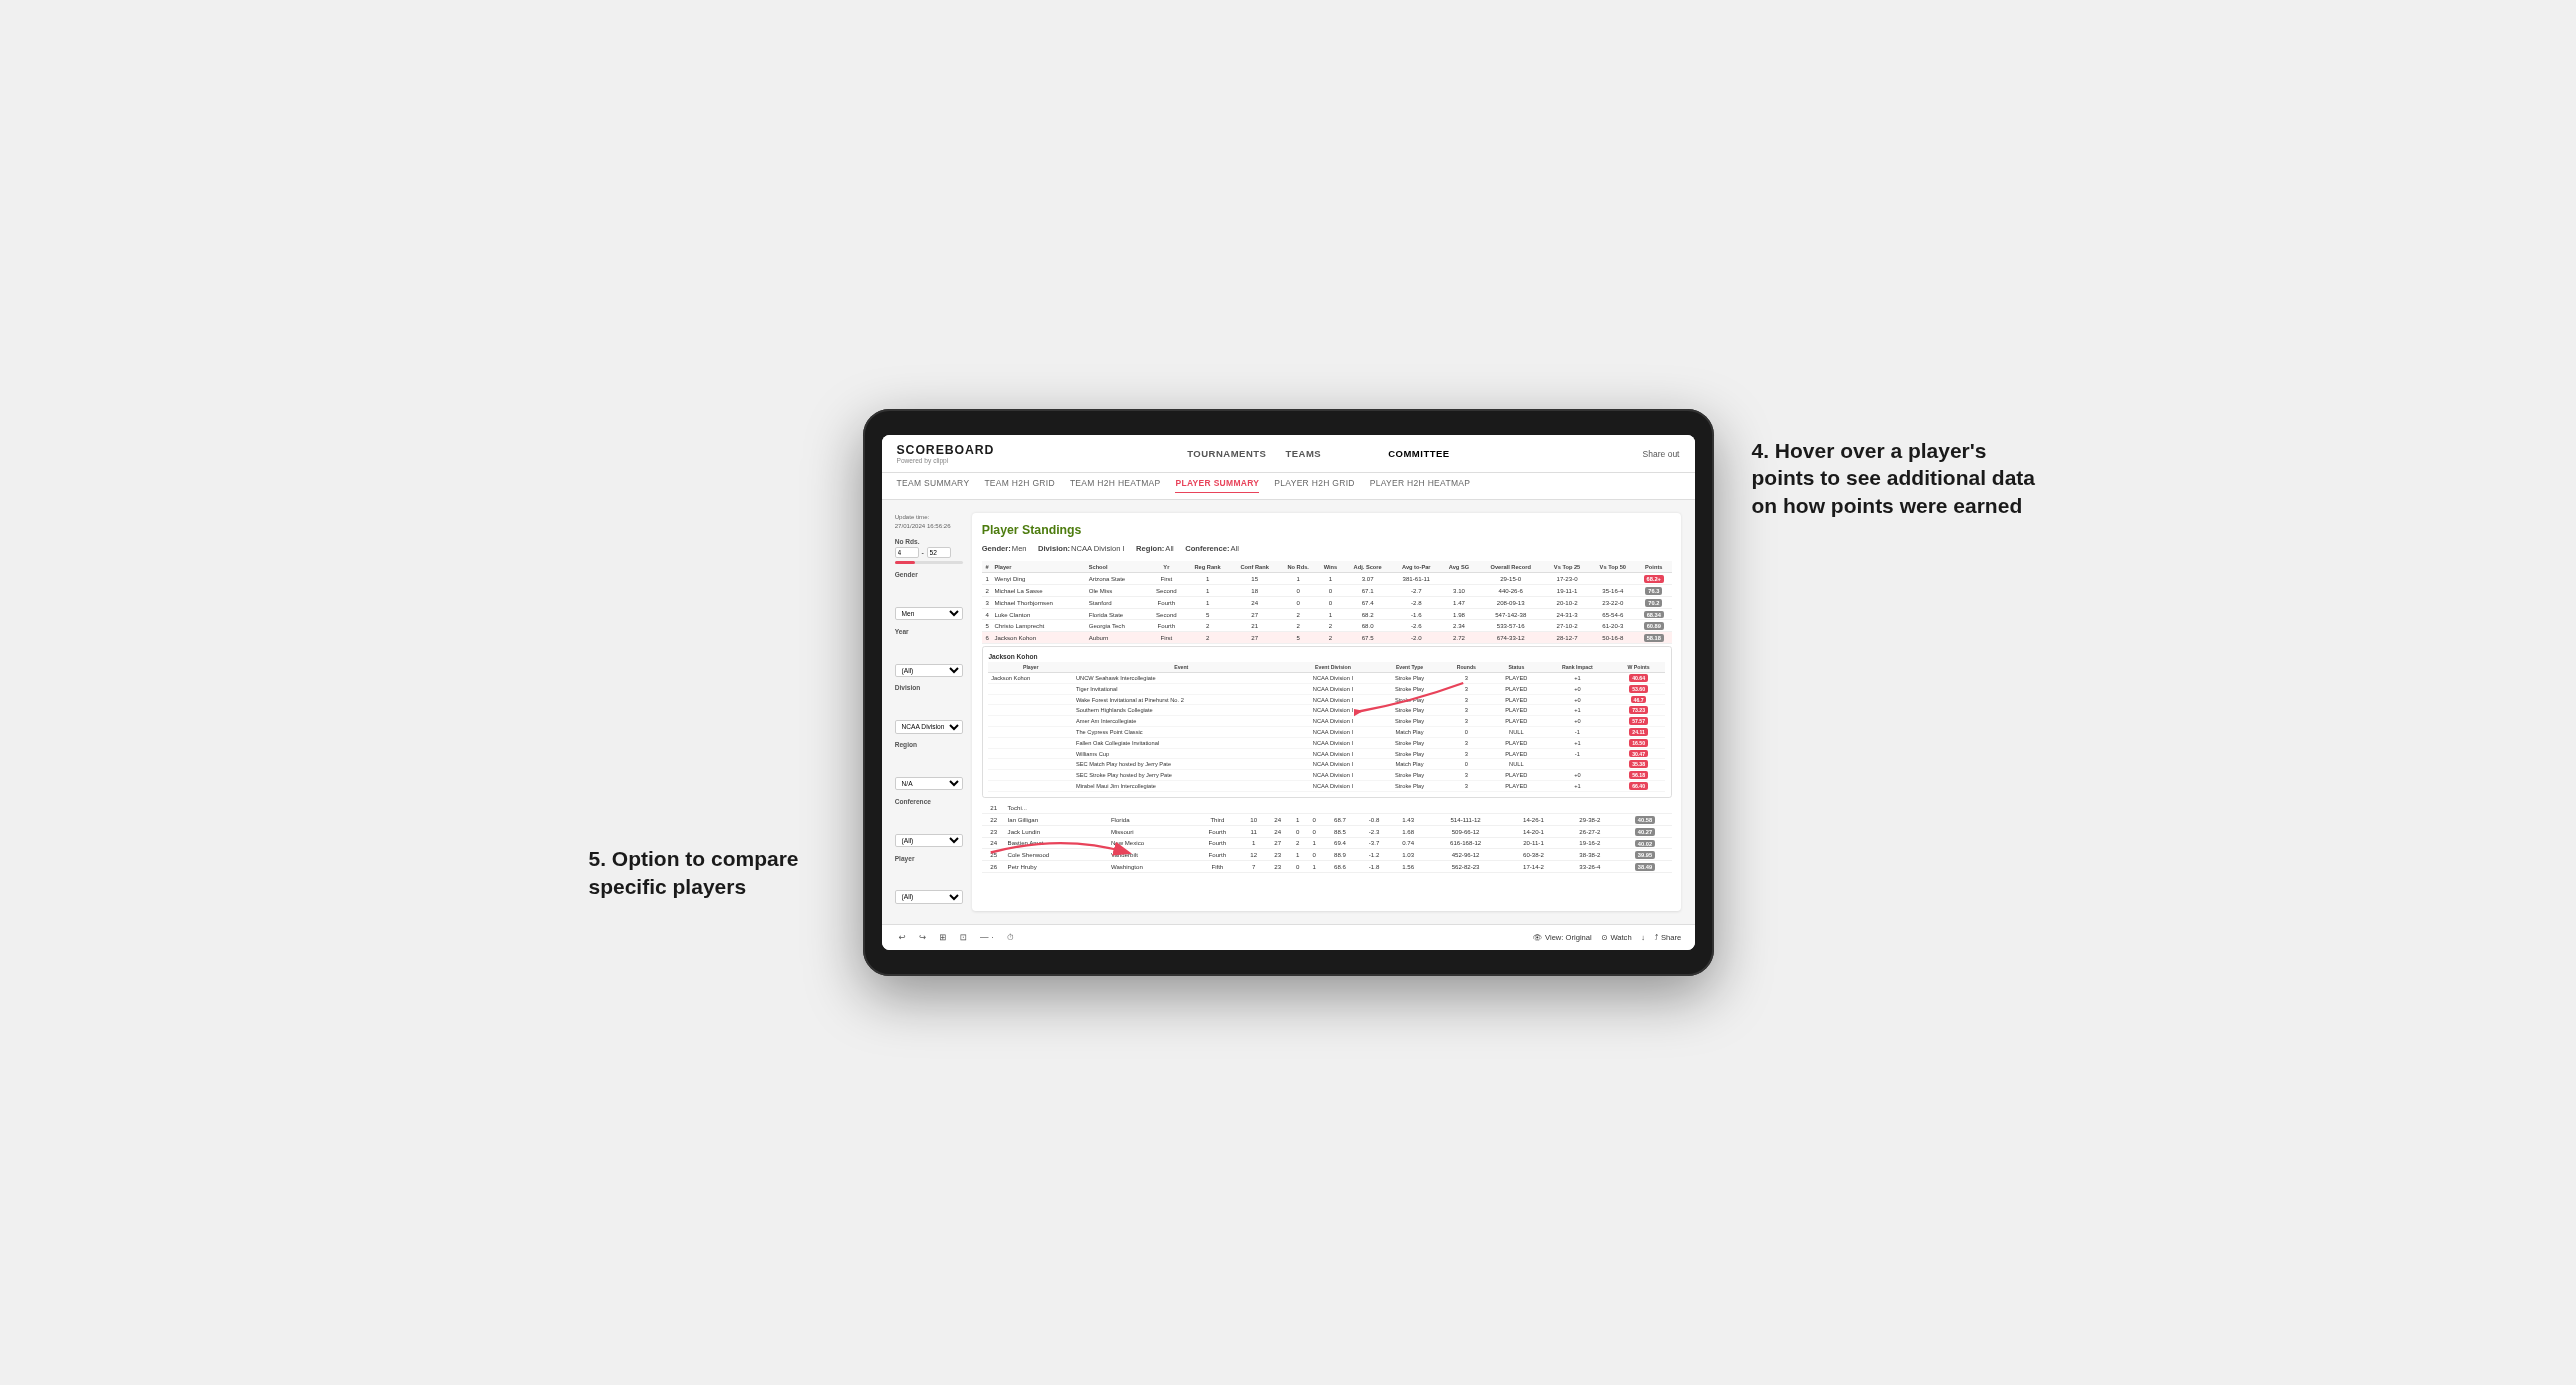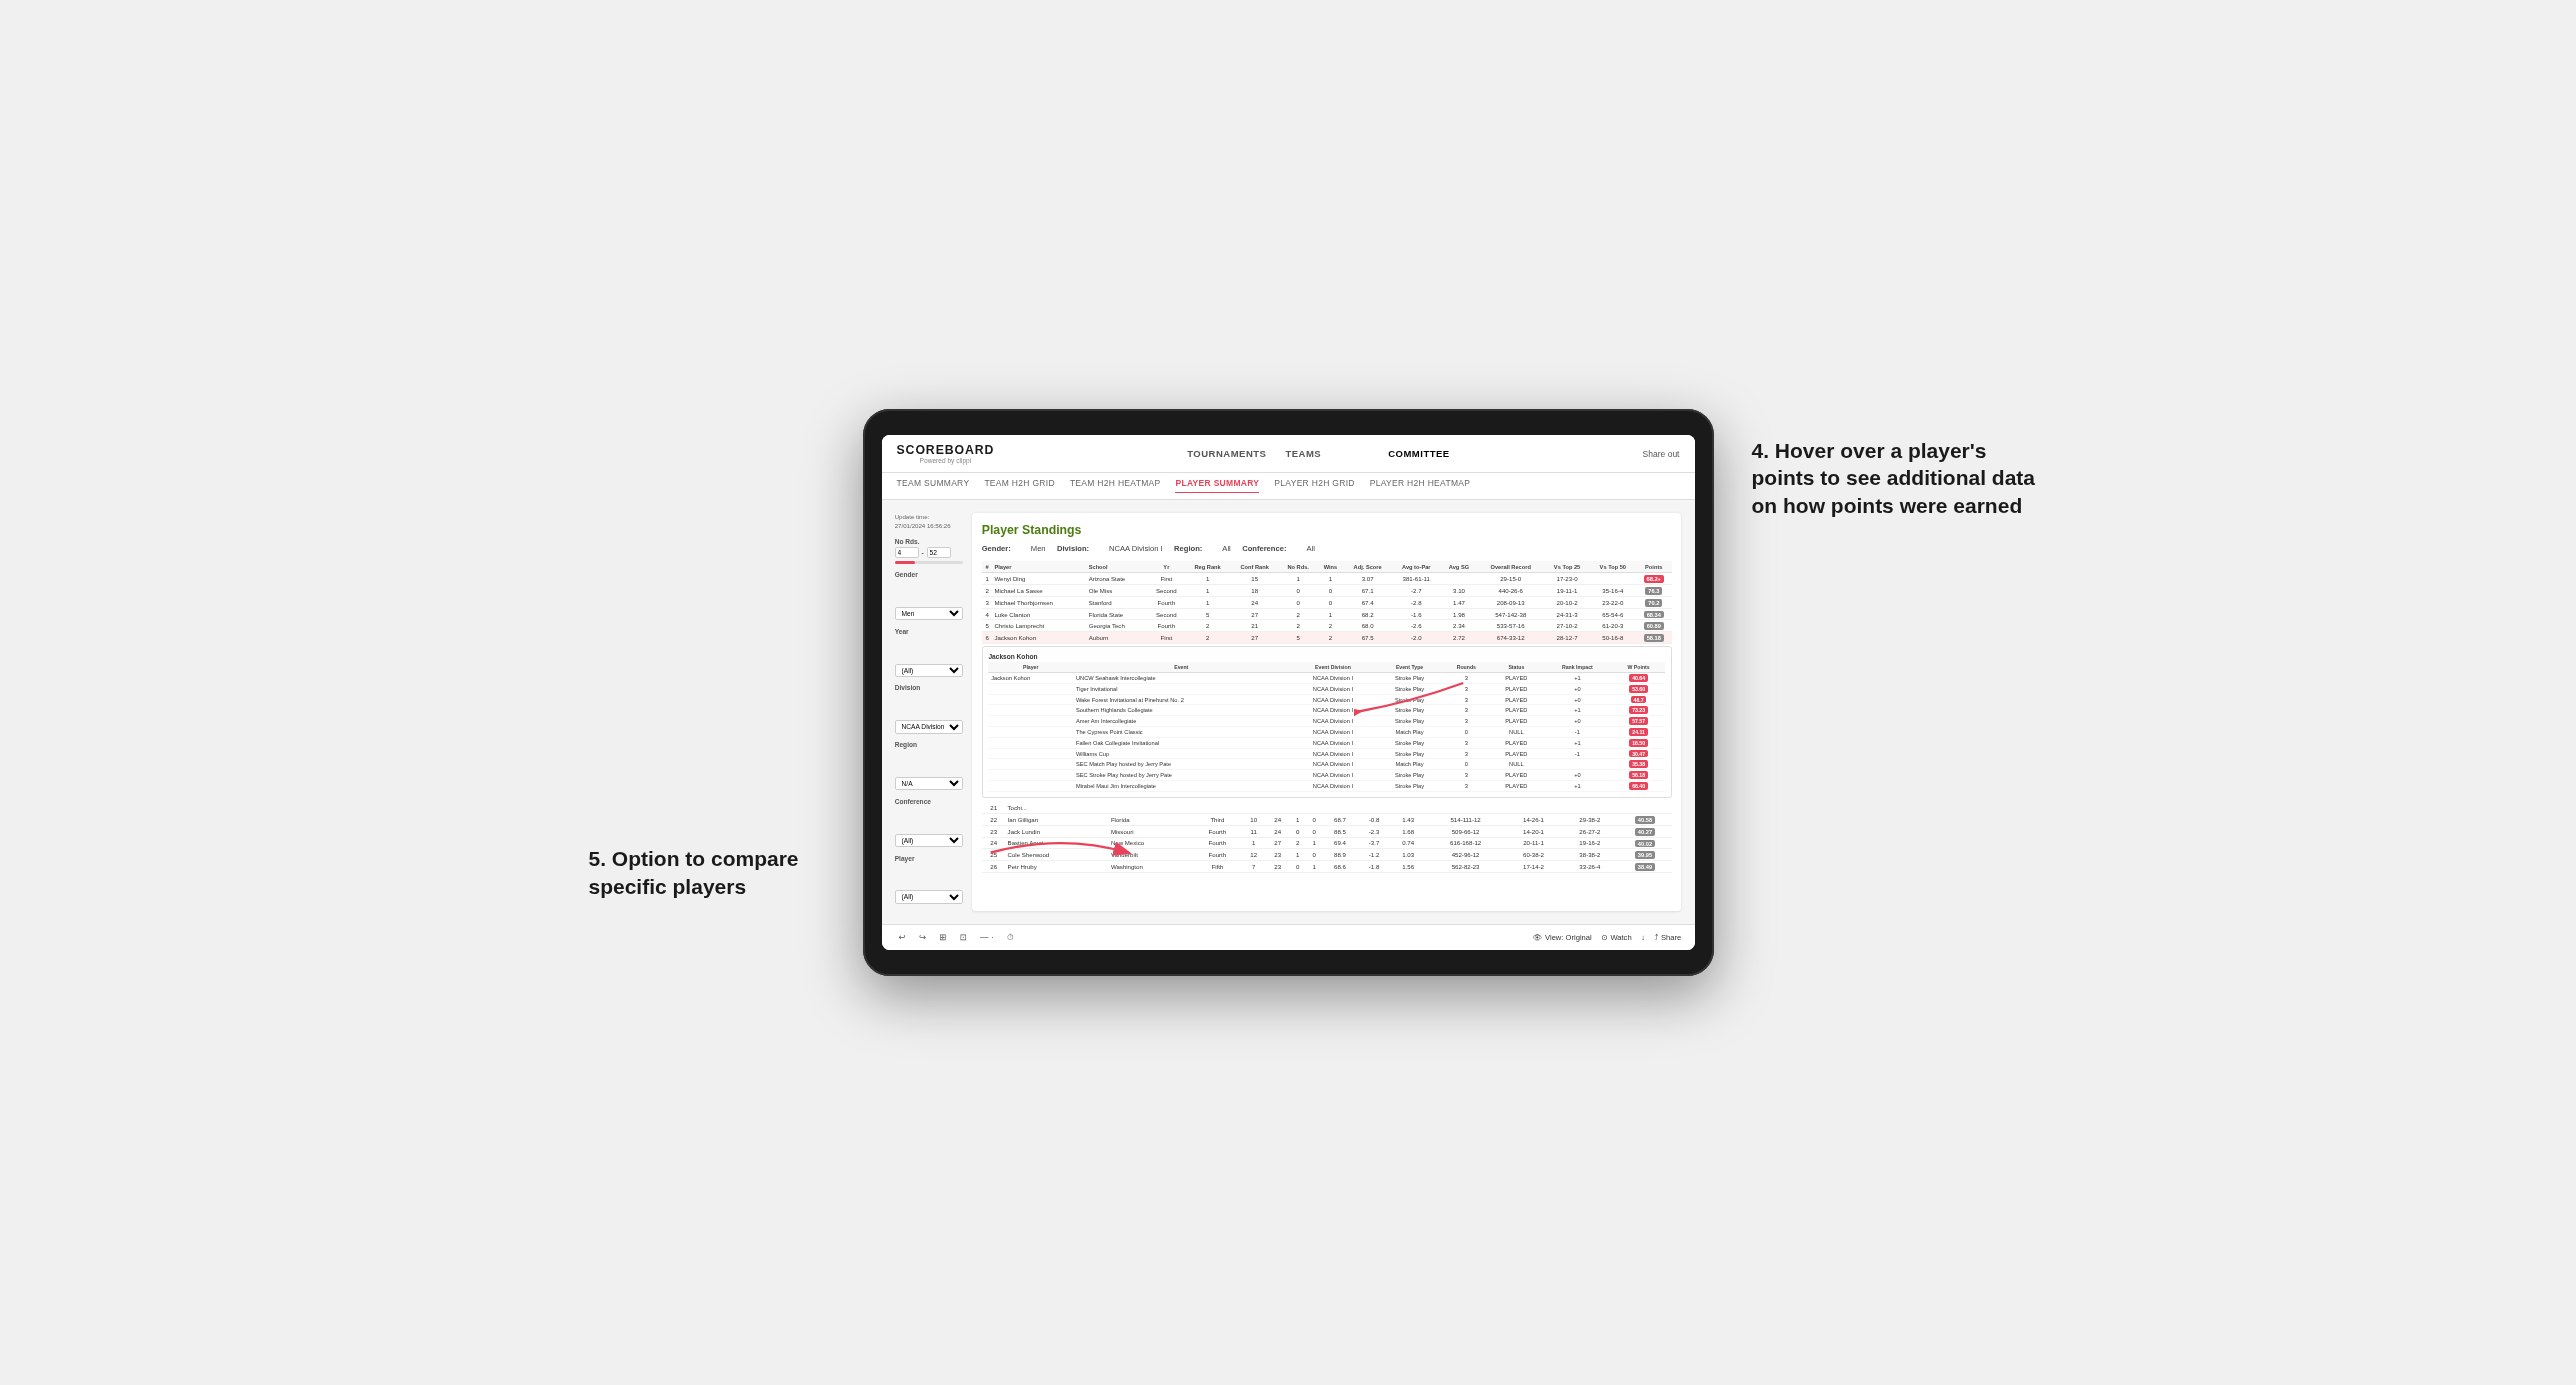--- a/index.html
+++ b/index.html
@@ -40,21 +40,20 @@
       border-bottom: 0.9px solid #ddd;
       padding: 7.6px 15px;
       display: flex;
       align-items: center;
       justify-content: space-between;
     }
 
     .brand {
       display: flex;
       flex-direction: column;
-      align-items: center;
     }
 
     .brand-title {
       font-size: 12.3px;
       font-weight: 800;
       color: #1a1a1a;
       letter-spacing: 0.9px;
     }
 
     .brand-sub {
@@ -213,21 +212,21 @@
       gap: 11.4px;
       margin-bottom: 7.6px;
       font-size: 7.6px;
       color: #444;
       align-items: center;
     }
 
     .filter-item {
       display: flex;
       align-items: center;
-      gap: 20px;
+      gap: 1px;
     }
 
     .filter-label {
       font-weight: 600;
     }
 
     .filter-value {
       font-weight: 400;
     }
 

